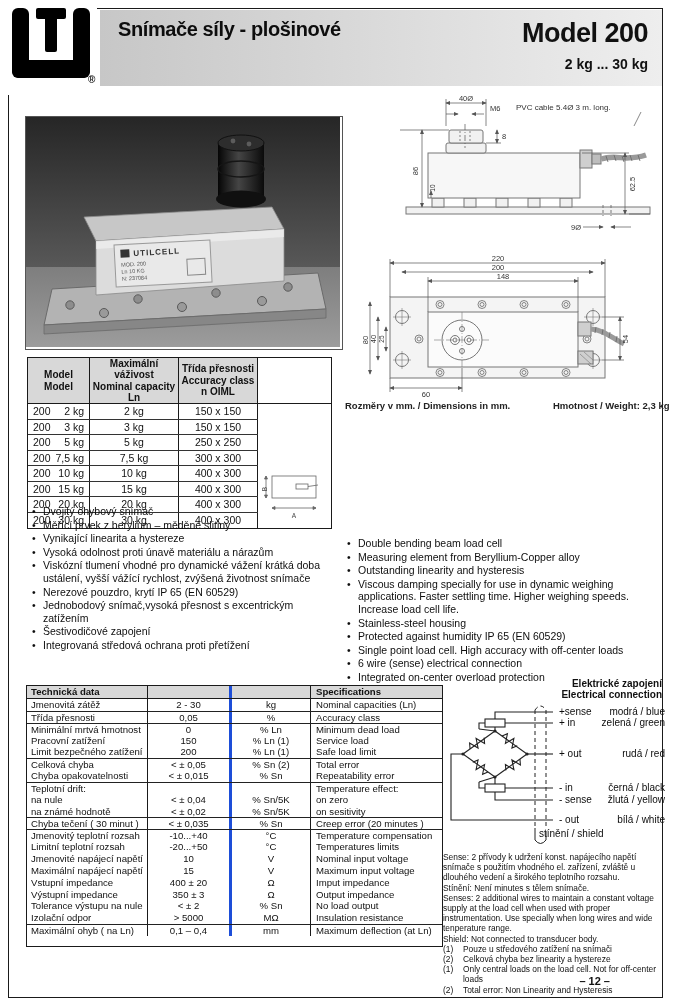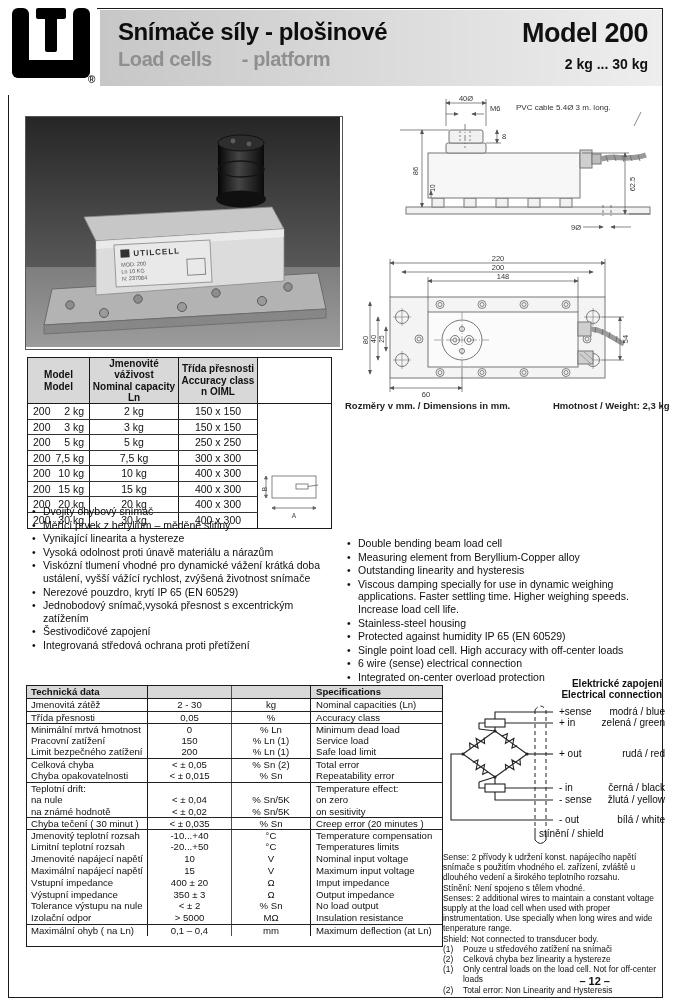--- a/index.html
+++ b/index.html
@@ -4,21 +4,21 @@
 <style>
   html,body{margin:0;padding:0;background:#e9e9e9;}
   .page{position:relative;width:673px;height:1007px;background:#fff;
         font-family:"Liberation Sans",sans-serif;color:#111;overflow:hidden;}
   .frame{position:absolute;left:8px;top:8px;width:653px;height:988px;border:1.6px solid #1a1a1a;}
   .logo-box{position:absolute;left:0;top:0;width:97px;height:95px;background:#fff;}
   .logo-svg{position:absolute;left:12px;top:8px;}
   .reg{position:absolute;left:88px;top:74px;font-size:10px;font-weight:bold;}
   .band{position:absolute;left:100px;top:10px;width:562px;height:76px;
         background:linear-gradient(90deg,#c7c7c7,#eeeeee);}
-  .band .t-cs{position:absolute;left:18px;top:8px;font-size:24px;font-weight:bold;letter-spacing:-0.4px;color:#0d0d0d;}
+  .band .t-cs{position:absolute;left:18px;top:8px;font-size:20px;font-weight:bold;letter-spacing:-0.4px;color:#0d0d0d;}
   .band .t-en{position:absolute;left:18px;top:38px;font-size:20px;font-weight:bold;letter-spacing:-0.4px;color:#8f8f8f;}
   .band .t-en .gap{display:inline-block;width:30px;}
   .band .model{position:absolute;right:14px;top:8px;font-size:27px;font-weight:bold;letter-spacing:-0.5px;}
   .band .range{position:absolute;right:14px;top:46px;font-size:14px;font-weight:bold;}
   .photo{position:absolute;left:25px;top:116px;width:316px;height:232px;border:1px solid #555;}
   .drw{position:absolute;}
   .dims-note{position:absolute;left:345px;top:400px;font-size:9.5px;font-weight:bold;color:#222;}
   .weight-note{position:absolute;left:553px;top:400px;font-size:9.5px;font-weight:bold;color:#222;}
 
   
@@ -46,21 +46,21 @@
   .feat-en{left:345px;top:537px;width:320px;}
   .feat li{position:relative;padding-left:13px;font-size:10.5px;line-height:12.6px;margin-bottom:1px;color:#0e0e0e;}
   .feat li::before{content:"•";position:absolute;left:2px;top:0;}
 
   
   .spec{position:absolute;left:26px;top:685px;width:417px;height:262px;border:1.4px solid #1a1a1a;box-sizing:border-box;font-size:9.6px;}
   .spec-row{display:flex;height:11.85px;line-height:11.8px;box-sizing:border-box;}
   .spec-row.sep{border-top:1px solid #222;}
   .spec-row.head{background:#d8d8d8;font-weight:bold;border-bottom:1.4px solid #1a1a1a;height:13px;line-height:12.5px;}
   .s-cs{width:121px;padding-left:4px;border-right:1px solid #1a1a1a;box-sizing:border-box;}
-  .s-val{width:84px;text-align:center;border-right:1px solid #1d4ed8;box-sizing:border-box;}
+  .s-val{width:84px;text-align:center;border-right:3px solid #1d4ed8;box-sizing:border-box;}
   .s-unit{width:79px;text-align:center;border-right:1px solid #1a1a1a;box-sizing:border-box;}
   .s-en{flex:1;padding-left:5px;box-sizing:border-box;}
 
   
   .elec-title{position:absolute;left:440px;top:679px;width:222px;text-align:right;font-size:10px;font-weight:bold;line-height:10.5px;}
   .bridge-wrap{position:absolute;left:443px;top:700px;width:222px;height:148px;}
   .wire-term{position:absolute;left:116px;font-size:10px;white-space:nowrap;color:#0d0d0d;}
   .wire-col{position:absolute;right:0;font-size:10px;white-space:nowrap;text-align:right;color:#0d0d0d;}
   .elec-notes{position:absolute;left:443px;top:852px;width:226px;font-size:8.4px;line-height:10.2px;color:#111;}
   .elec-notes p{margin:0 0 0 0;}
@@ -83,21 +83,20 @@
       <rect x="61" y="0" width="17" height="70" rx="6" fill="#000"></rect>
       <rect x="0" y="52" width="78" height="18" rx="8" fill="#000"></rect>
       <rect x="24" y="0" width="30" height="11" rx="2" fill="#000"></rect>
       <rect x="33" y="0" width="12" height="44" rx="2" fill="#000"></rect>
     </svg>
     <span class="reg">®</span>
   </div>
 
   <div class="band">
     <div class="t-cs">Snímače síly - plošinové</div>
-    <div class="t-en"><span>Load cells</span><span class="gap"></span><span>- platform</span></div>
     <div class="model">Model 200</div>
     <div class="range">2 kg ... 30 kg</div>
   </div>
 
   <div class="photo">
     <svg width="314" height="230" viewBox="0 0 314 230">
       <defs>
         <linearGradient id="bgDark" x1="0" y1="0" x2="0" y2="1">
           <stop offset="0" stop-color="#262626"></stop>
             <stop offset="1" stop-color="#585858"></stop>
@@ -289,21 +288,21 @@
   <div class="dims-note">Rozměry v mm. / Dimensions in mm.</div>
   <div class="weight-note">Hmotnost / Weight: 2,3 kg</div>
 
   <div class="cap-table">
     <div class="cap-header">
       <div class="hc hc0">
         <span>Model</span>
         <span>Model</span>
       </div>
       <div class="hc hc1">
-        <span>Jmenovité váživost</span>
+        <span>Maximální váživost</span>
         <span>Nominal capacity</span>
         <span>Ln</span>
       </div>
       <div class="hc hc2">
         <span>Třída přesnosti</span>
         <span>Accuracy class</span>
         <span>n OIML</span>
       </div>
       <div class="hc hc3"></div>
     </div>
@@ -606,21 +605,21 @@
         <span class="wire-term" style="top: 94px;">- sense</span>
         <span class="wire-col" style="top: 94px;">žlutá / yellow</span>
         <span class="wire-term" style="top: 114px;">- out</span>
         <span class="wire-col" style="top: 114px;">bílá / white</span>
         <span class="wire-term" style="top: 128px; left: 96px;">stínění / shield</span>
       </div>
   </div>
 
   <div class="elec-notes" id="elec-notes">
       <p>Sense: 2 přívody k udržení konst. napájecího napětí snímače s použitím vhodného el. zařízení,  zvláště u dlouhého vedení a širokého teplotního rozsahu.</p>
-      <p>Stínění: Není spojeno s tělem vhodné.</p>
+      <p>Stínění: Není minutes s tělem snímače.</p>
       <p>Senses: 2 additional wires to maintain a constant voltage supply at the load cell when used with proper instrumentation. Use specially when long wires and wide  tenperature range.</p>
       <p>Shield: Not connected to transducer body.</p>
       <div class="fn-row">
         <span class="fn-num">(1)</span>
         <span class="fn-text">Pouze u středového zatížení na  snímači</span>
       </div>
       <div class="fn-row">
         <span class="fn-num">(2)</span>
         <span class="fn-text">Celková chyba bez linearity a hystereze</span>
       </div>

